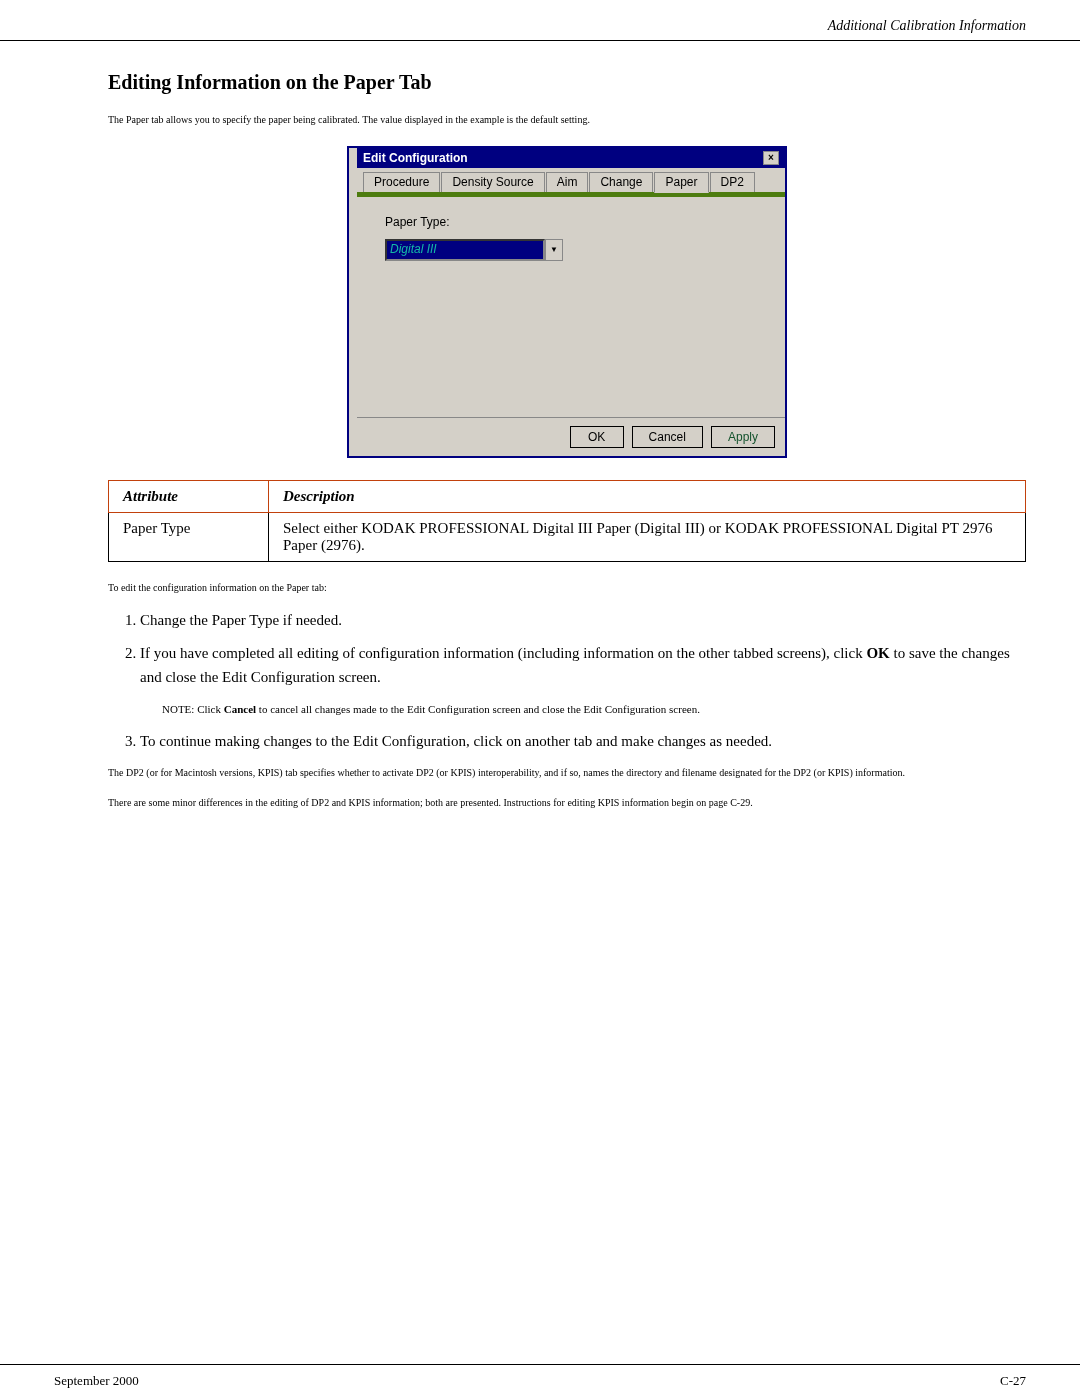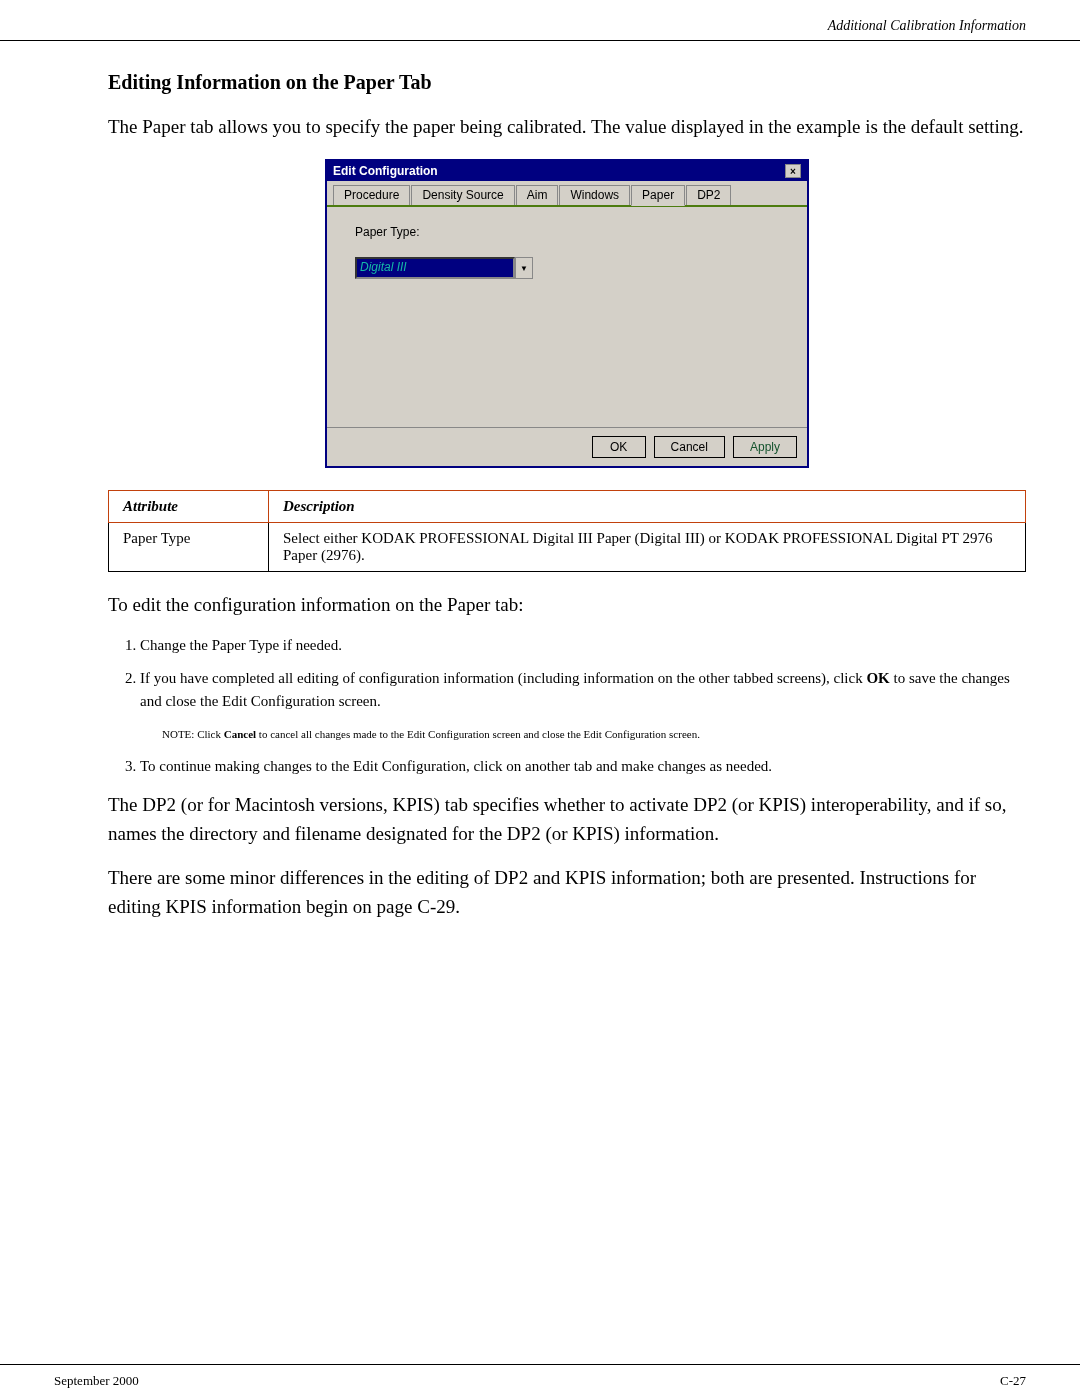--- a/index.html
+++ b/index.html
@@ -34,37 +34,38 @@
 
     
     .section-heading {
       font-size: 20px;
       font-weight: bold;
       margin-bottom: 18px;
     }
 
     
     .body-para {
-      font-size: 19px;
+      font-size: 10px;
       line-height: 1.55;
       margin-bottom: 14px;
     }
 
     
     .dialog-wrapper {
       margin: 18px 0 22px 0;
       display: flex;
       justify-content: center;
     }
     .dialog-box {
-      width: 484px;
+      width: 440px;
       border: 2px solid #000080;
       background: #d4d0c8;
       font-family: 'Arial', sans-serif;
       font-size: 12px;
+      padding-left: 8px;
     }
     .dialog-titlebar {
       background: #000080;
       color: #fff;
       padding: 3px 6px;
       display: flex;
       justify-content: space-between;
       align-items: center;
       font-weight: bold;
       font-size: 12px;
@@ -79,21 +80,21 @@
       display: flex;
       align-items: center;
       justify-content: center;
       cursor: pointer;
       font-weight: bold;
     }
     .dialog-tabs {
       display: flex;
       padding: 4px 6px 0 6px;
       background: #d4d0c8;
-      border-bottom: 2px solid #4d7c0f;
+      border-bottom: 5px solid #4d7c0f;
       gap: 1px;
     }
     .tab-item {
       padding: 2px 10px;
       border: 1px solid #888;
       border-bottom: none;
       background: #d4d0c8;
       cursor: pointer;
       font-size: 12px;
       font-family: Arial, sans-serif;
@@ -107,21 +108,21 @@
       padding-bottom: 3px;
     }
     .dialog-body {
       padding: 18px 18px 10px 28px;
       min-height: 220px;
       background: #d4d0c8;
     }
     .dialog-field-label {
       font-size: 12px;
       font-family: Arial, sans-serif;
-      margin-bottom: 18px;
+      margin-bottom: 10px;
     }
     .dialog-select-wrapper {
       display: flex;
       align-items: center;
       gap: 0;
     }
     .dialog-select-input {
       background: #fff;
       border: 2px inset #888;
       padding: 1px 3px;
@@ -257,21 +258,21 @@
         <div class="tab-item">
           <span>Procedure</span>
         </div>
         <div class="tab-item">
           <span>Density Source</span>
         </div>
         <div class="tab-item">
           <span>Aim</span>
         </div>
         <div class="tab-item">
-          <span>Windows</span>
+          <span>Change</span>
         </div>
         <div class="tab-item active">
           <span>Paper</span>
         </div>
         <div class="tab-item">
           <span>DP2</span>
         </div>
       </div>
 
       <div class="dialog-body">

